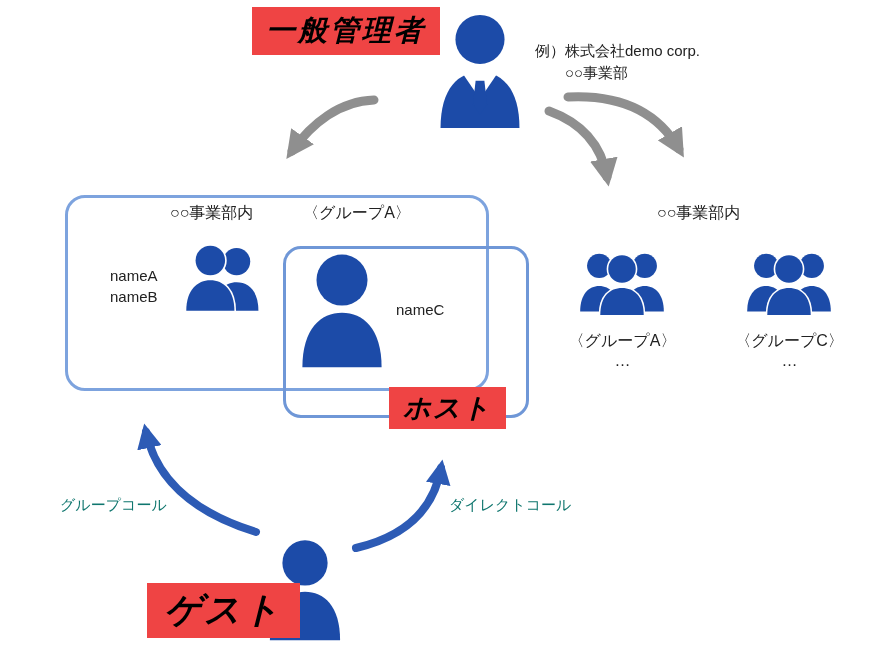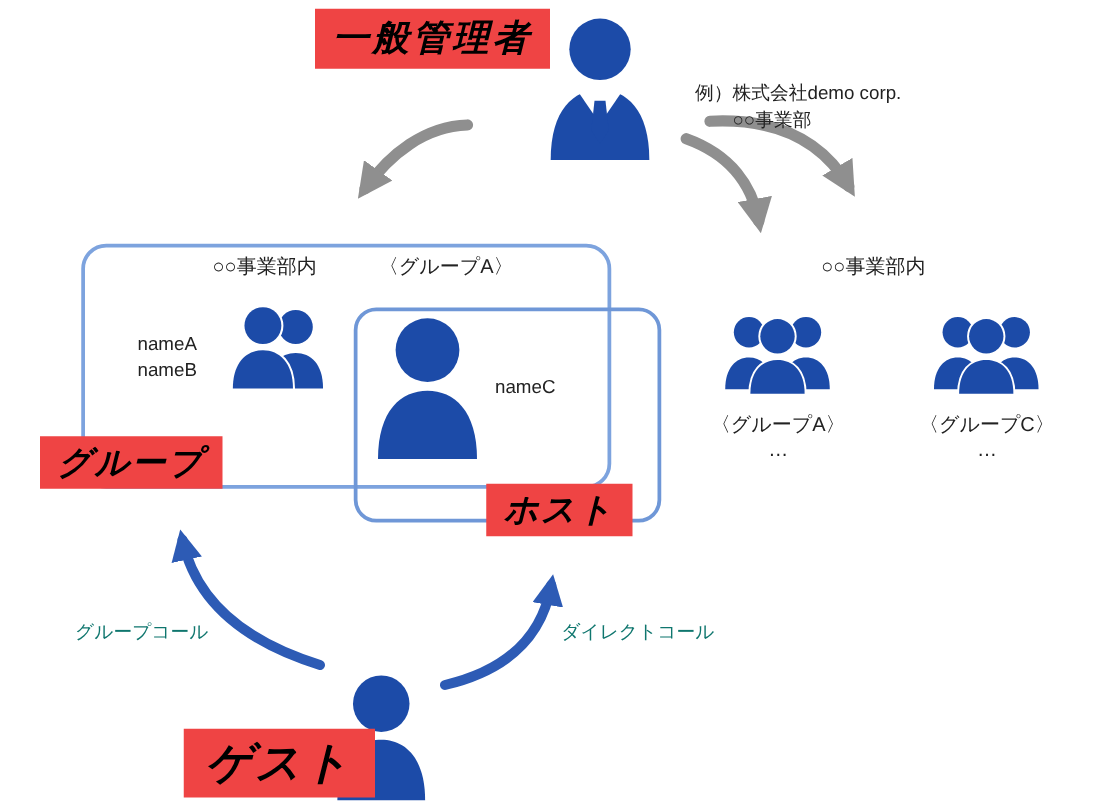--- a/index.html
+++ b/index.html
@@ -48,21 +48,21 @@
     <svg viewBox="0 0 100 130" width="88" height="114">
       <g fill="#1c4ba8">
         <circle cx="50" cy="29" r="28"></circle>
         <path d="M5 130 C5 84 26 66 50 66 C74 66 95 84 95 130 Z"></path>
         <path d="M31 69 L50 97 L69 69 C62 65 56 63 50 63 C44 63 38 65 31 69 Z" fill="#ffffff"></path>
         <path d="M45 76 L55 76 L58 103 L50 115 L42 103 Z"></path>
       </g>
     </svg>
   </div>
 
-  <div class="abs z2 note" style="left:535px;top:64px;margin-left:21px;">
+  <div class="abs z2 note" style="left:535px;top:40px;">
     <div>例）株式会社demo corp.</div>
     <div class="indent">○○事業部</div>
   </div>
 
   <div class="abs z1 box" style="left:65px;top:195px;width:424px;height:196px;"></div>
 
   <div class="abs z2 box" style="left:283px;top:246px;width:246px;height:172px;border-color:#6f97d7;border-radius:18px;"></div>
 
   <div class="abs z2 txt16" style="left:170px;top:203px;">○○事業部内</div>
   <div class="abs z2 txt16" style="left:303px;top:203px;">〈グループA〉</div>
@@ -89,21 +89,20 @@
     <svg viewBox="0 0 100 130" width="88" height="118">
       <g fill="#1c4ba8">
         <circle cx="50" cy="31" r="29"></circle>
         <path d="M5 130 C5 86 26 68 50 68 C74 68 95 86 95 130 Z"></path>
       </g>
     </svg>
   </div>
 
   <div class="abs z3 txt15" style="left:396px;top:288px;">nameC</div>
 
-  <div class="abs z4 badge mid" style="left:32px;top:349px;">グループ</div>
   <div class="abs z4 badge mid" style="left:389px;top:387px;">ホスト</div>
 
   <div class="abs z2 txt16" style="left:657px;top:203px;">○○事業部内</div>
 
   <div class="abs z2" style="left:577px;top:240px;width:90px;height:84px;">
     <svg viewBox="0 0 170 125" width="90" height="84">
       <g fill="#1c4ba8">
         <circle cx="42" cy="32" r="23"></circle>
         <path d="M6 118 C6 86 22 70 42 70 C62 70 78 86 78 118 Z"></path>
         <circle cx="128" cy="32" r="23"></circle>

